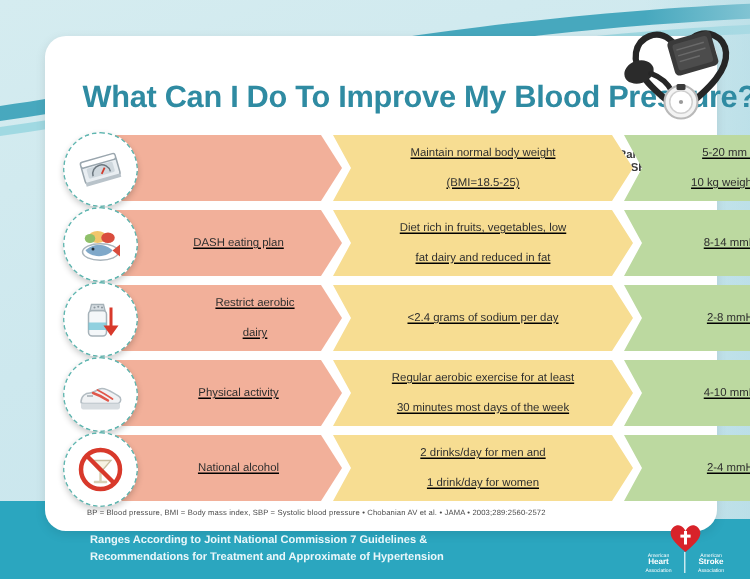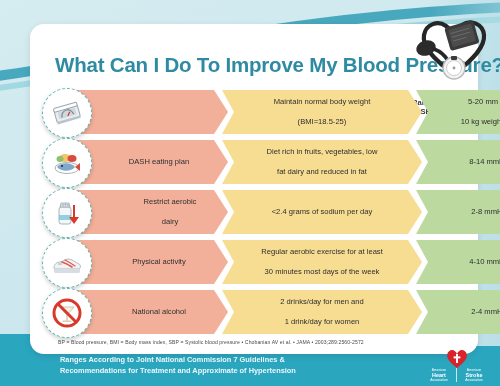--- a/index.html
+++ b/index.html
@@ -47,21 +47,21 @@
   .row{position:absolute;left:0;width:430px;height:44px;}
 
   .ico-wrap{position:absolute;left:2px;top:-2px;width:48px;height:48px;
     border-radius:50%;background:#ffffff;
     border:1.6px dashed #5fb6b0;
     box-shadow:0 2px 4px rgba(0,0,0,.20);
     display:flex;align-items:center;justify-content:center;z-index:3;}
   .ico-wrap svg{display:block;}
 
   .chev{position:absolute;top:0;height:44px;display:flex;align-items:center;
-    justify-content:center;text-align:center;}
+    justify-content:center;text-align:center;text-decoration:underline;}
   .chev span{display:block;font-size:7.6px;line-height:10px;color:#2e2e2e;
     position:relative;z-index:2;padding:0 8px;}
   .chev .cshape{position:absolute;inset:0;}
 
   .chev-mod{left:28px;width:160px;}
   .chev-mod span{padding-left:30px;}
   .chev-rec{left:182px;width:200px;}
   .chev-sbp{left:376px;width:146px;}
 
   

